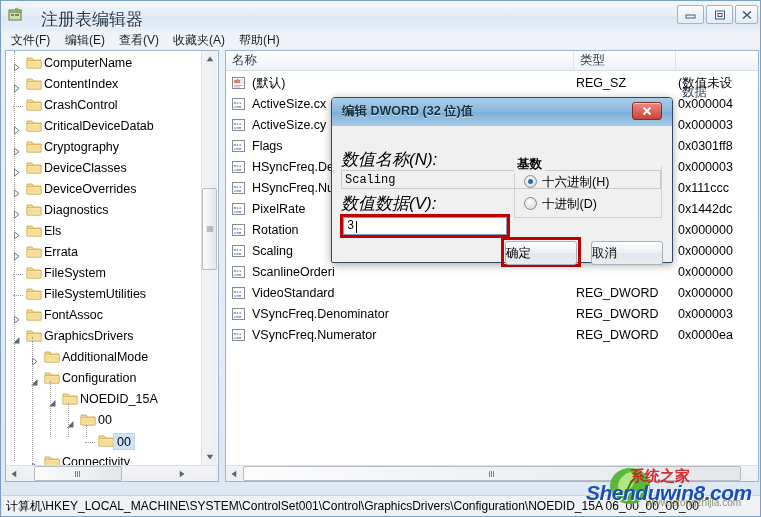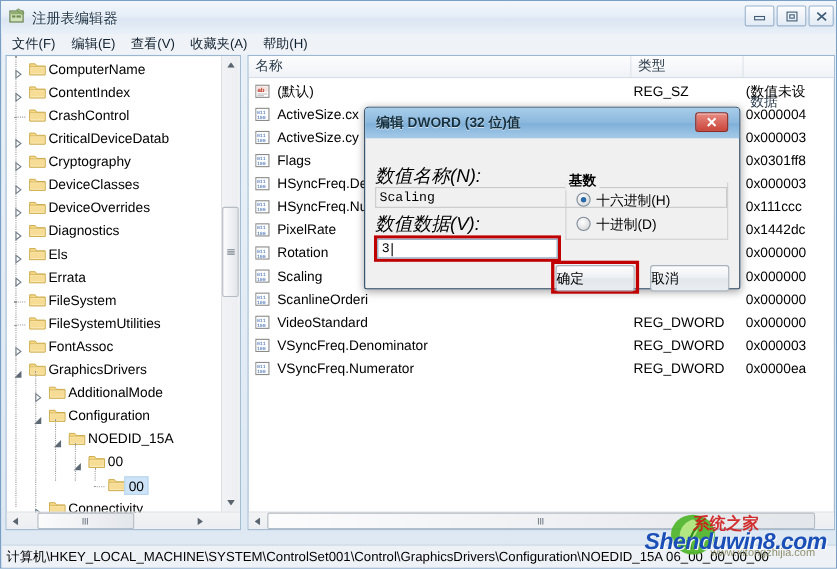--- a/index.html
+++ b/index.html
@@ -22,22 +22,22 @@
 
   
   #titlebar {
     position:absolute; left:0; top:0; width:759px; height:30px;
     background:linear-gradient(#f3f7fb 0%,#e6eef7 45%,#dbe6f2 55%,#e9f0f8 100%);
   }
   #title-icon {
     position:absolute; left:7px; top:6px; width:16px; height:16px;
   }
   #title-text {
-    position:absolute; left:28px; top:7px;
-    font-size:13px; color:#21374a;
+    position:absolute; left:40px; top:7px;
+    font-size:17px; color:#21374a;
     text-shadow:0 1px 0 #fff;
     white-space:nowrap;
   }
   .wbtn {
     position:absolute; top:4px; width:27px; height:19px;
     background:linear-gradient(#fbfcfe,#e3ebf4);
     border:1px solid #9bb4cf; border-radius:2px;
     box-shadow:inset 0 1px 0 #fff;
   }
   #btn-min { left:676px; }

